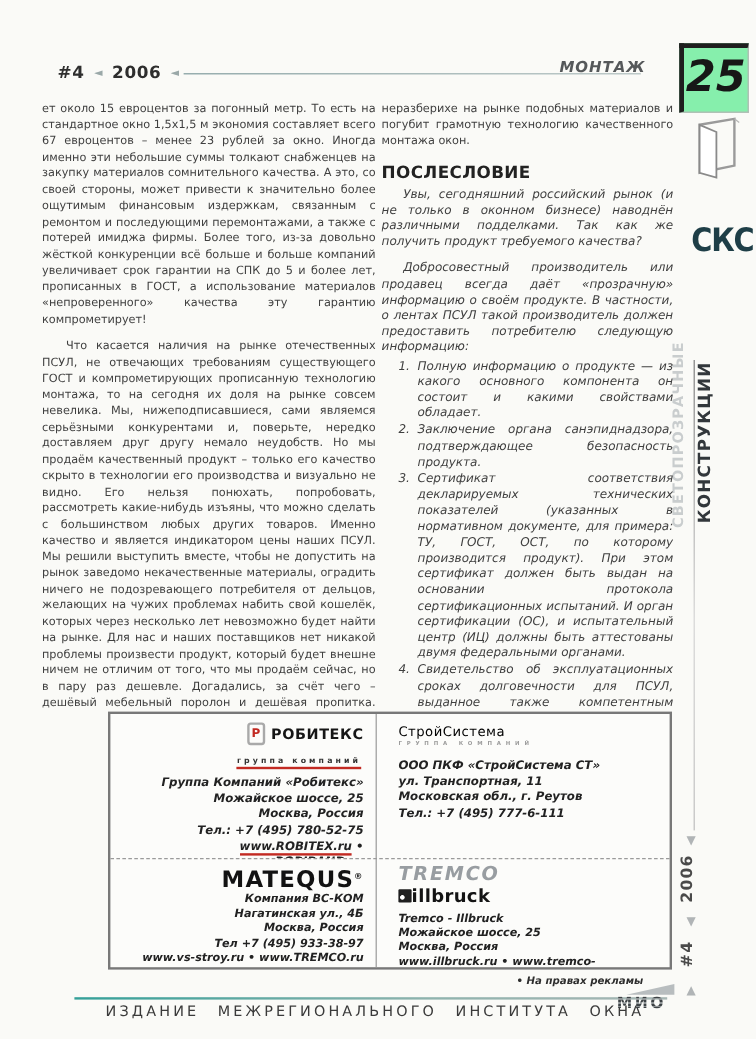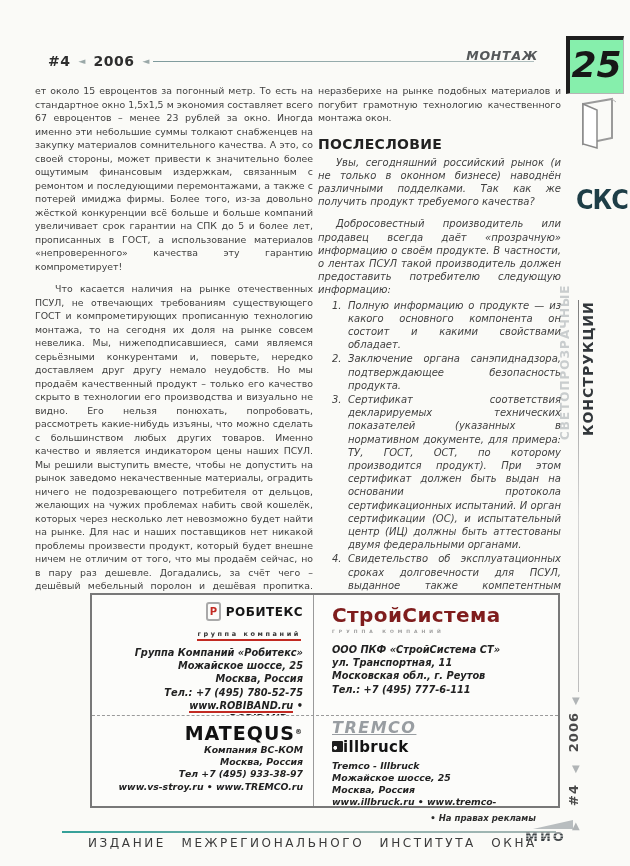--- a/index.html
+++ b/index.html
@@ -53,32 +53,32 @@
   .cell-stroy{ left:222px; top:0; width:248px; height:120px; padding:8px 6px 0 18px; }
   .cell-matequs{ left:0; top:121px; width:221px; height:93px; padding:6px 10px 0 6px; text-align:right; }
   .cell-tremco{ left:222px; top:121px; width:248px; height:93px; padding:4px 6px 0 18px; }
   .ad-addr{ font-style:italic; font-weight:bold; font-size:9.8px; line-height:13.2px; color:#222; }
   .ad-addr-sm{ font-style:italic; font-weight:bold; font-size:9.3px; line-height:12.2px; color:#222; }
   .red-u{ border-bottom:2px solid #c22a22; }
   .robitex-logo-row{ display:flex; justify-content:flex-end; align-items:center; gap:5px; }
   .robitex-icon{ width:15px; height:19px; border:2px solid #a9a9a9; border-radius:3px; font-size:10px; font-weight:900; color:#c22a22; line-height:15px; text-align:center; }
   .robitex-name{ font-weight:900; font-size:12px; color:#161616; letter-spacing:0.5px; }
   .robitex-sub{ display:inline-block; font-size:6.5px; font-weight:bold; letter-spacing:2.6px; color:#333; border-bottom:2px solid #c22a22; padding-bottom:1px; margin:0 2px 5px 0; }
-  .stroy-name{ font-weight:bold; font-size:20px; color:#7f1d1d; letter-spacing:0.4px; }
+  .stroy-name{ font-weight:normal; font-size:11px; color:#000000; letter-spacing:0.4px; }
   .stroy-sub{ font-size:4.5px; letter-spacing:4px; color:#9c9c9c; margin:2px 0 9px; font-weight:bold; }
   .matequs-name{ font-weight:900; font-size:19px; color:#121212; letter-spacing:1px; }
-  .tremco-name{ font-style:italic; font-weight:900; font-size:16px; color:#989da1; letter-spacing:1.5px; line-height:1.05;text-decoration:underline; }
+  .tremco-name{ font-style:italic; font-weight:900; font-size:16px; color:#989da1; letter-spacing:1.5px; line-height:1.05; }
   .illbruck-row{ display:flex; align-items:center; gap:0; margin:1px 0 4px; }
   .illbruck-icon{ width:11px; height:11px; border-radius:1px; background:radial-gradient(circle at 30% 62%, #fff 1.6px, #1f1f1f 2.2px); }
   .illbruck-name{ font-weight:900; font-size:15px; color:#141414; letter-spacing:0.3px; }
   
   .disclaimer{ position:absolute; right:94px; top:813px; font-size:8.5px; font-weight:bold; font-style:italic; color:#2e2e2e; }
   .footer-line{ position:absolute; left:62px; top:831px; width:494px; height:2px; background:linear-gradient(90deg,#34a099,#8fb3ae 60%,#a7b6b4); }
   .footer-text{ position:absolute; left:88px; top:836px; font-size:12px; letter-spacing:2.6px; word-spacing:9px; color:#3a3a3a; }
-  .mio-logo{ position:absolute; left:514px; top:820px; width:50px; height:30px;margin-left:11px; }
+  .mio-logo{ position:absolute; left:514px; top:820px; width:50px; height:30px; }
   .mio-tri{ width:0; height:0; border-left:40px solid transparent; border-bottom:9px solid #b8bdbf; margin-left:8px; }
   .mio-text{ font-weight:900; font-size:13px; letter-spacing:2px; color:#4c5154;
              background:repeating-linear-gradient(0deg,#3d4245 0 1.5px,#8d9294 1.5px 3px);
              -webkit-background-clip:text; background-clip:text; -webkit-text-fill-color:transparent; }
 </style>
 </head>
 <body>
 
 <div class="header-row">
   <span class="hdr-issue">#4</span>
@@ -149,39 +149,40 @@
     <div class="robitex-logo-row">
       <span class="robitex-icon">Р</span>
       <span class="robitex-name">РОБИТЕКС</span>
     </div>
     <span class="robitex-sub">группа компаний</span>
     <div class="ad-addr">
       <div>Группа Компаний «Робитекс»</div>
       <div>Можайское шоссе, 25</div>
       <div>Москва, Россия</div>
       <div>Тел.: +7 (495) 780-52-75</div>
-      <div><span class="red-u">www.ROBIBAND.ru</span><span> • www.ROBIBAND.ru</span></div>
+      <div><span class="red-u">www.ROBITEX.ru</span><span> • www.ROBIBAND.ru</span></div>
     </div>
   </div>
 
   <div class="ad-cell cell-stroy">
     <div class="stroy-name">СтройСистема</div>
     <div class="stroy-sub">ГРУППА КОМПАНИЙ</div>
     <div class="ad-addr">
       <div>ООО ПКФ «СтройСистема СТ»</div>
       <div>ул. Транспортная, 11</div>
       <div>Московская обл., г. Реутов</div>
       <div>Тел.: +7 (495) 777-6-111</div>
     </div>
   </div>
 
   <div class="ad-cell cell-matequs">
     <div><span class="matequs-name">MATEQUS</span><sup class="matequs-name" style="font-size:7px;">®</sup></div>
     <div class="ad-addr-sm">
       <div>Компания ВС-КОМ</div>
+      <div>Нагатинская ул., 4Б</div>
       <div>Москва, Россия</div>
       <div>Тел +7 (495) 933-38-97</div>
       <div>www.vs-stroy.ru • www.TREMCO.ru</div>
     </div>
   </div>
 
   <div class="ad-cell cell-tremco">
     <div class="tremco-name">TREMCO</div>
     <div class="illbruck-row">
       <span class="illbruck-icon"></span>

